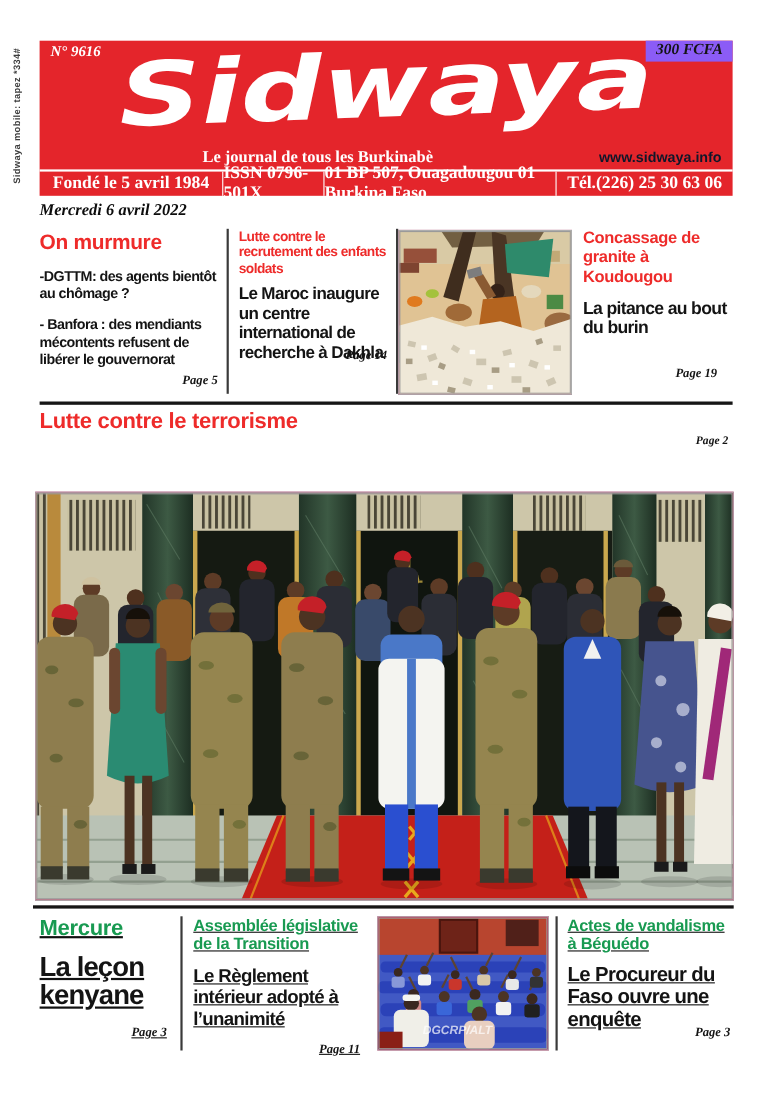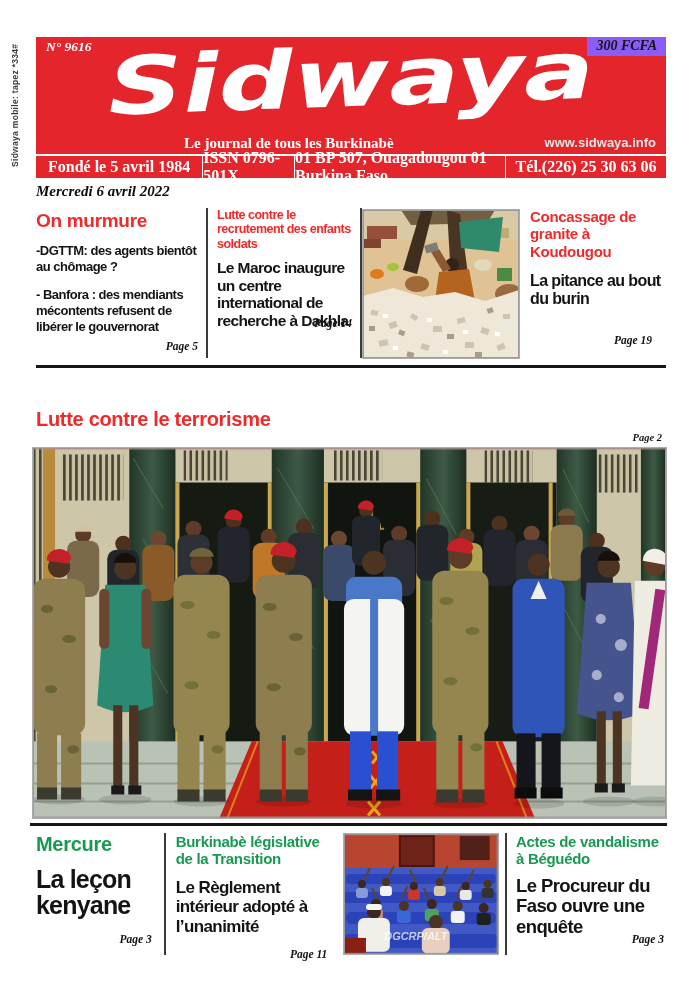--- a/index.html
+++ b/index.html
@@ -13,21 +13,21 @@
 
   
   .banner{position:absolute;left:36px;top:37px;width:630px;height:141px;background:#e4252b;}
   .issue{position:absolute;left:10px;top:2px;color:#fff;font-size:13.5px;}
   .price{position:absolute;top:0;right:0;background:#8b5cf6;color:#141414;font-size:14px;padding:1px 9px 2px;}
   .logo{position:absolute;top:2px;left:0;right:0;text-align:center;color:#fff;
         font-family:"DejaVu Sans",sans-serif;font-style:italic;font-weight:bold;font-size:80px;line-height:1;
         transform:rotate(-2deg) scaleX(1.3);transform-origin:50% 50%;}
   .tagline{position:absolute;left:148px;bottom:26px;color:#fff;font-family:"Liberation Serif",serif;
            font-weight:bold;font-size:15px;}
-  .website{position:absolute;right:10px;bottom:28px;color:#e5e5e5;font-weight:bold;font-size:13px;}
+  .website{position:absolute;right:10px;bottom:28px;color:#0f172a;font-weight:bold;font-size:13px;}
   .strip{position:absolute;left:0;right:0;bottom:0;height:22px;border-top:2.5px solid #fff;display:flex;
          align-items:stretch;color:#fff;font-family:"Liberation Serif",serif;font-weight:bold;font-size:16px;}
   .strip .cell{display:flex;align-items:center;justify-content:center;}
   .strip .cell+.cell{border-left:1.5px solid #fff;}
   .c1{width:26.5%;} .c2{width:14.5%;} .c3{width:33.5%;} .c4{width:25.5%;}
 
   .date{position:absolute;left:36px;top:183px;font-size:15px;color:#0d0d0d;}
 
   
   .topstrip{position:absolute;left:36px;top:206px;width:630px;height:157px;display:flex;}
@@ -42,30 +42,30 @@
   .head-sm{font-weight:bold;font-size:15.5px;letter-spacing:-.6px;line-height:1.14;color:#141414;margin-top:8px;}
   .head-sm.b{font-size:16px;margin-top:12px;}
   .pgnum{font-family:"Liberation Serif",serif;font-style:italic;font-weight:bold;font-size:11.5px;
          text-align:right;color:#141414;}
   .photo-frame{border:1px solid #adadad;box-sizing:border-box;background:#be185d;}
   .photo1{width:158px;height:150px;margin-top:3px;}
 
   .hr{position:absolute;background:#161616;height:3px;}
 
   
-  .lead{position:absolute;left:36px;top:372px;width:630px;margin-top:36px;}
+  .lead{position:absolute;left:36px;top:372px;width:630px;}
   .lead .kick{color:#ee2b2a;font-weight:bold;font-size:20px;letter-spacing:-.3px;}
   .lead .head{color:#0f0f0f;font-weight:bold;font-size:32px;letter-spacing:-1.2px;line-height:1.03;margin-top:3px;}
   .lead .pgnum{margin-top:1px;padding-right:4px;font-size:10.5px;}
 
   .mainphoto{position:absolute;left:32px;top:447px;width:635px;height:372px;}
   .mainphoto svg{display:block;width:100%;height:100%;}
 
   
-  .bottom{position:absolute;left:36px;top:831px;width:630px;height:132px;display:flex;}
+  .bottom{position:absolute;left:36px;top:831px;width:630px;height:132px;display:flex;text-decoration:underline;}
   .vdiv2{border-left:2px solid #3a3a3a;height:122px;align-self:flex-start;margin-top:2px;}
   .b1{width:128px;padding-top:2px;box-sizing:border-box;}
   .b2{width:178px;padding:2px 8px 0 10px;box-sizing:border-box;}
   .b3{flex:1;padding:2px 0 0 9px;box-sizing:border-box;position:relative;}
   .green-k{color:#189a51;font-weight:bold;font-size:15px;letter-spacing:-.3px;line-height:1.15;}
   .green-k.big{font-size:20px;}
   .head-b{color:#141414;font-weight:bold;font-size:25px;letter-spacing:-.8px;line-height:1.05;margin-top:10px;}
   .head-b2{color:#141414;font-weight:bold;font-size:17px;letter-spacing:-.6px;line-height:1.15;margin-top:10px;}
   .head-b3{color:#141414;font-weight:bold;font-size:18.5px;letter-spacing:-.6px;line-height:1.12;margin-top:8px;width:150px;}
   .photo2{width:156px;height:122px;margin-top:2px;}
@@ -433,21 +433,21 @@
   <div class="hr" style="left:30px;top:823px;width:637px;"></div>
 
   <div class="bottom">
     <div class="b1">
       <div class="green-k big">Mercure</div>
       <div class="head-b">La leçon kenyane</div>
       <div class="pgnum" style="margin-top:14px;padding-right:12px;">Page 3</div>
     </div>
     <div class="vdiv2"></div>
     <div class="b2">
-      <div class="green-k">Burkinabè législative de la Transition</div>
+      <div class="green-k">Assemblée législative de la Transition</div>
       <div class="head-b2">Le Règlement intérieur adopté à l’unanimité</div>
       <div class="pgnum" style="margin-top:12px;padding-right:8px;">Page 11</div>
     </div>
     <div class="photo-frame photo2">
       <svg viewBox="0 0 154 120">
         <rect width="154" height="120" fill="#b8452f"></rect>
         <rect x="56" y="2" width="34" height="30" fill="#6e2318" stroke="#4a150e" stroke-width="2"></rect>
         <rect x="116" y="2" width="30" height="24" fill="#502019"></rect>
         <rect x="0" y="34" width="154" height="86" fill="#4159c4"></rect>
         <g fill="#2b42b8">

